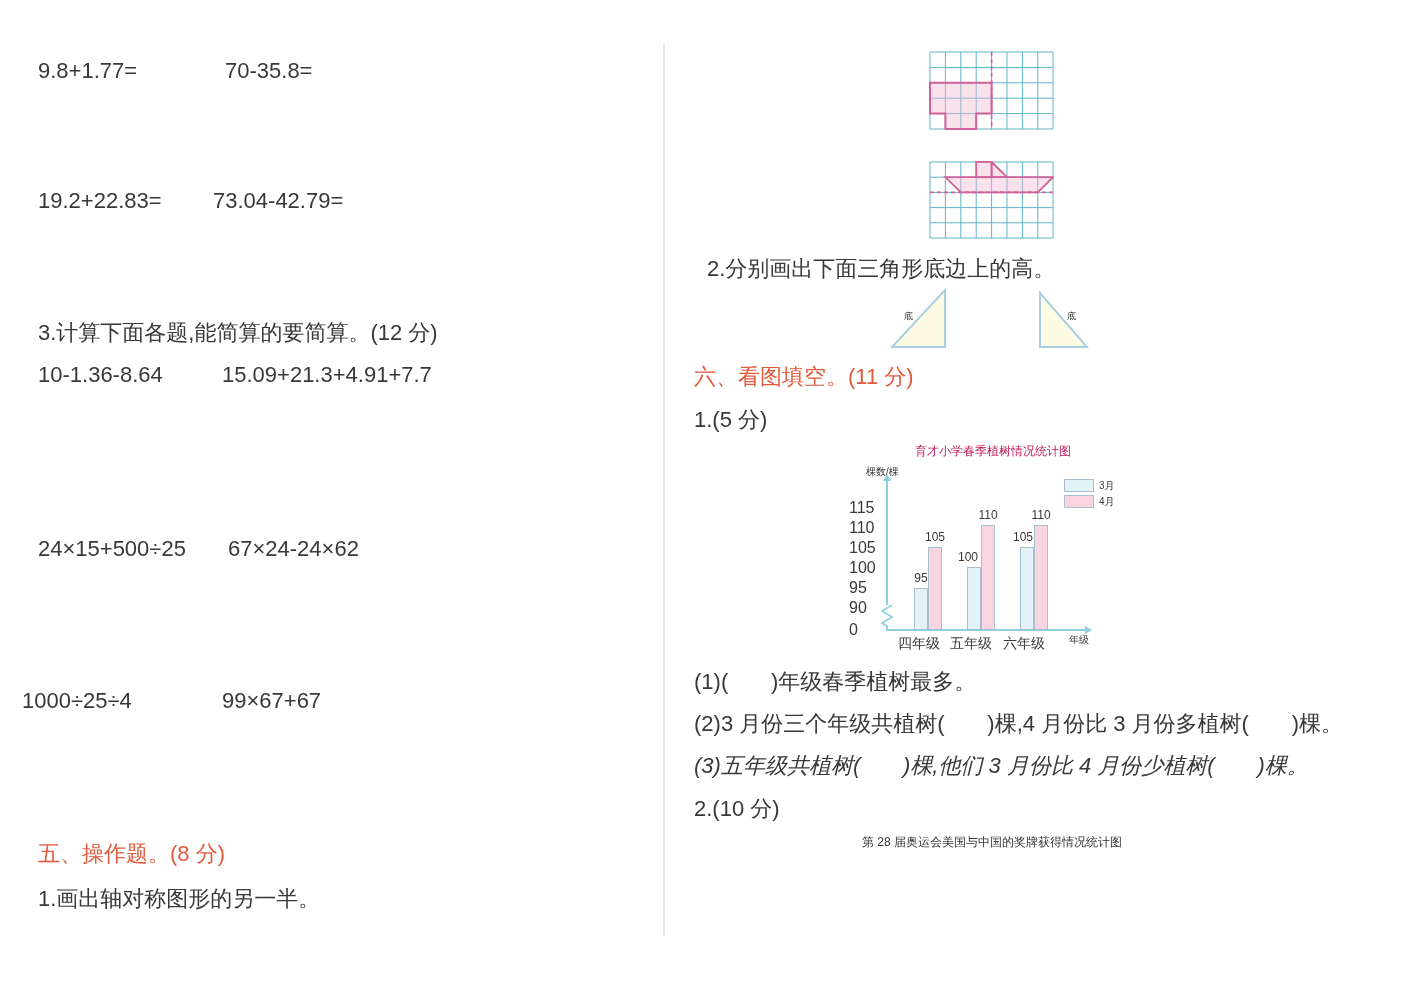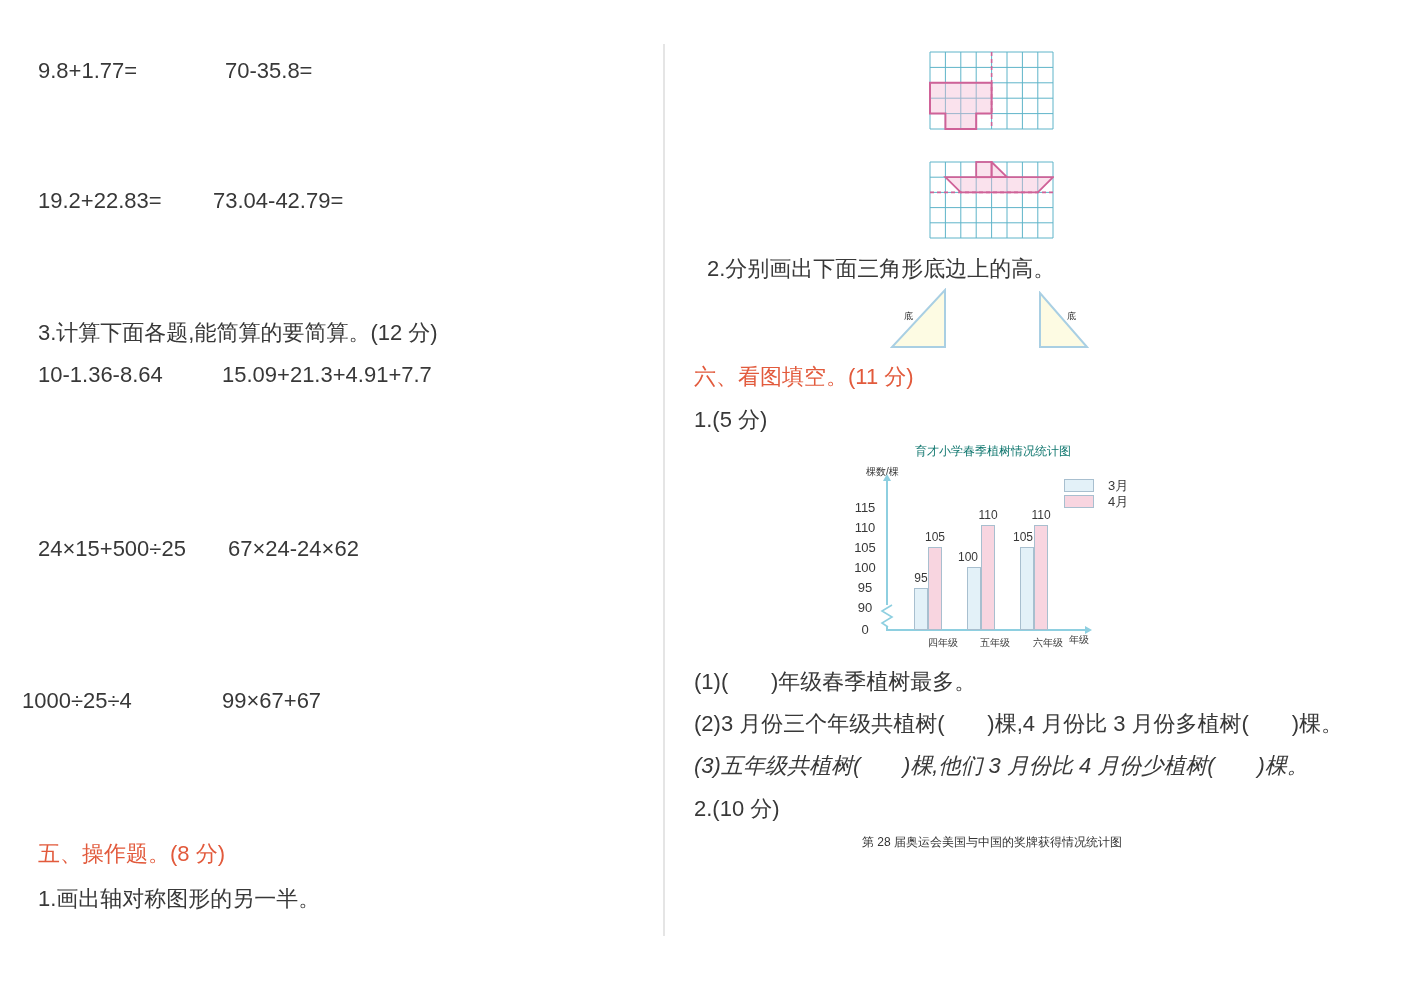--- a/index.html
+++ b/index.html
@@ -17,35 +17,35 @@
   body{
     width:1421px;height:982px;position:relative;background:#ffffff;
     font-family:"Liberation Sans","DejaVu Sans",sans-serif;color:var(--ink);
     overflow:hidden;
   }
   .abs{position:absolute;}
   .txt{font-size:22px;line-height:19px;white-space:nowrap;}
   .pre{white-space:pre;}
   .sec{color:var(--orange);}
   .small10{font-size:10px;line-height:12px;}
-  .small11{font-size:13px;line-height:13px;margin-left:9px;}
+  .small11{font-size:10px;line-height:13px;}
   .small12{font-size:12px;line-height:14px;}
   .ctr{text-align:center;}
   .divider{width:2px;background:#e5e5e5;}
   .axis-v{width:2px;background:var(--axis);}
   .axis-h{height:2px;background:var(--axis);}
   .arrow-up{width:0;height:0;border-left:4px solid transparent;border-right:4px solid transparent;border-bottom:7px solid var(--axis);}
   .arrow-right{width:0;height:0;border-top:4px solid transparent;border-bottom:4px solid transparent;border-left:7px solid var(--axis);}
   .bar{border:1px solid var(--barstroke);box-sizing:border-box;}
   .bar.blue{background:var(--barblue);}
   .bar.pink{background:var(--barpink);}
   .legend-box{width:30px;height:13px;border:1px solid var(--barstroke);box-sizing:border-box;}
   .vlabel{width:30px;text-align:center;font-size:12px;line-height:13px;}
-  .catlabel{width:60px;text-align:right;font-size:10px;line-height:12px;}
-  .ytick{width:32px;text-align:center;font-size:13px;line-height:14px;}
+  .catlabel{width:60px;text-align:left;font-size:14px;line-height:12px;}
+  .ytick{width:32px;text-align:left;font-size:16px;line-height:14px;}
   .tri-label{font-size:9px;line-height:9px;color:#222;}
 </style>
 </head>
 <body>
 
 <div class="abs divider" style="left:663px;top:44px;height:892px;"></div>
 
 <div class="abs txt" style="left:38px;top:61px;">9.8+1.77=</div>
 <div class="abs txt" style="left:225px;top:61px;">70-35.8=</div>
 <div class="abs txt" style="left:38px;top:191px;">19.2+22.83=</div>
@@ -117,21 +117,21 @@
 <span class="abs tri-label" style="left:904px;top:312px;">底</span>
 
 <svg class="abs" style="left:1038px;top:291px;" width="51" height="58" viewBox="0 0 51 58">
   <polygon points="2,2 2,56 49,56" fill="#fdfbe3" stroke="#a9cfe3" stroke-width="2"></polygon>
 </svg>
 <span class="abs tri-label" style="left:1067px;top:312px;">底</span>
 
 <div class="abs txt sec" style="left:694px;top:367px;">六、看图填空。(11 分)</div>
 <div class="abs txt" style="left:694px;top:410px;">1.(5 分)</div>
 
-<div class="abs small12 ctr" style="left:858px;top:444px;width:270px;color:#0f766e;">育才小学春季植树情况统计图</div>
+<div class="abs small12 ctr" style="left:858px;top:444px;width:270px;color:#be185d;">育才小学春季植树情况统计图</div>
 
 <div class="abs small10" style="left:866px;top:466px;">棵数/棵</div>
 
 <div class="abs arrow-up" style="left:883px;top:474px;"></div>
 <div class="abs axis-v" style="left:886px;top:481px;height:124px;"></div>
 <svg class="abs" style="left:878px;top:604px;" width="16" height="24" viewBox="0 0 16 24">
   <polyline points="14,1 4,7 14,13 4,19 10,23" fill="none" stroke="#8ecfe0" stroke-width="1.6"></polyline>
 </svg>
 <div class="abs axis-v" style="left:886px;top:626px;height:5px;"></div>
 <div class="abs axis-h" style="left:886px;top:629px;width:199px;"></div>

